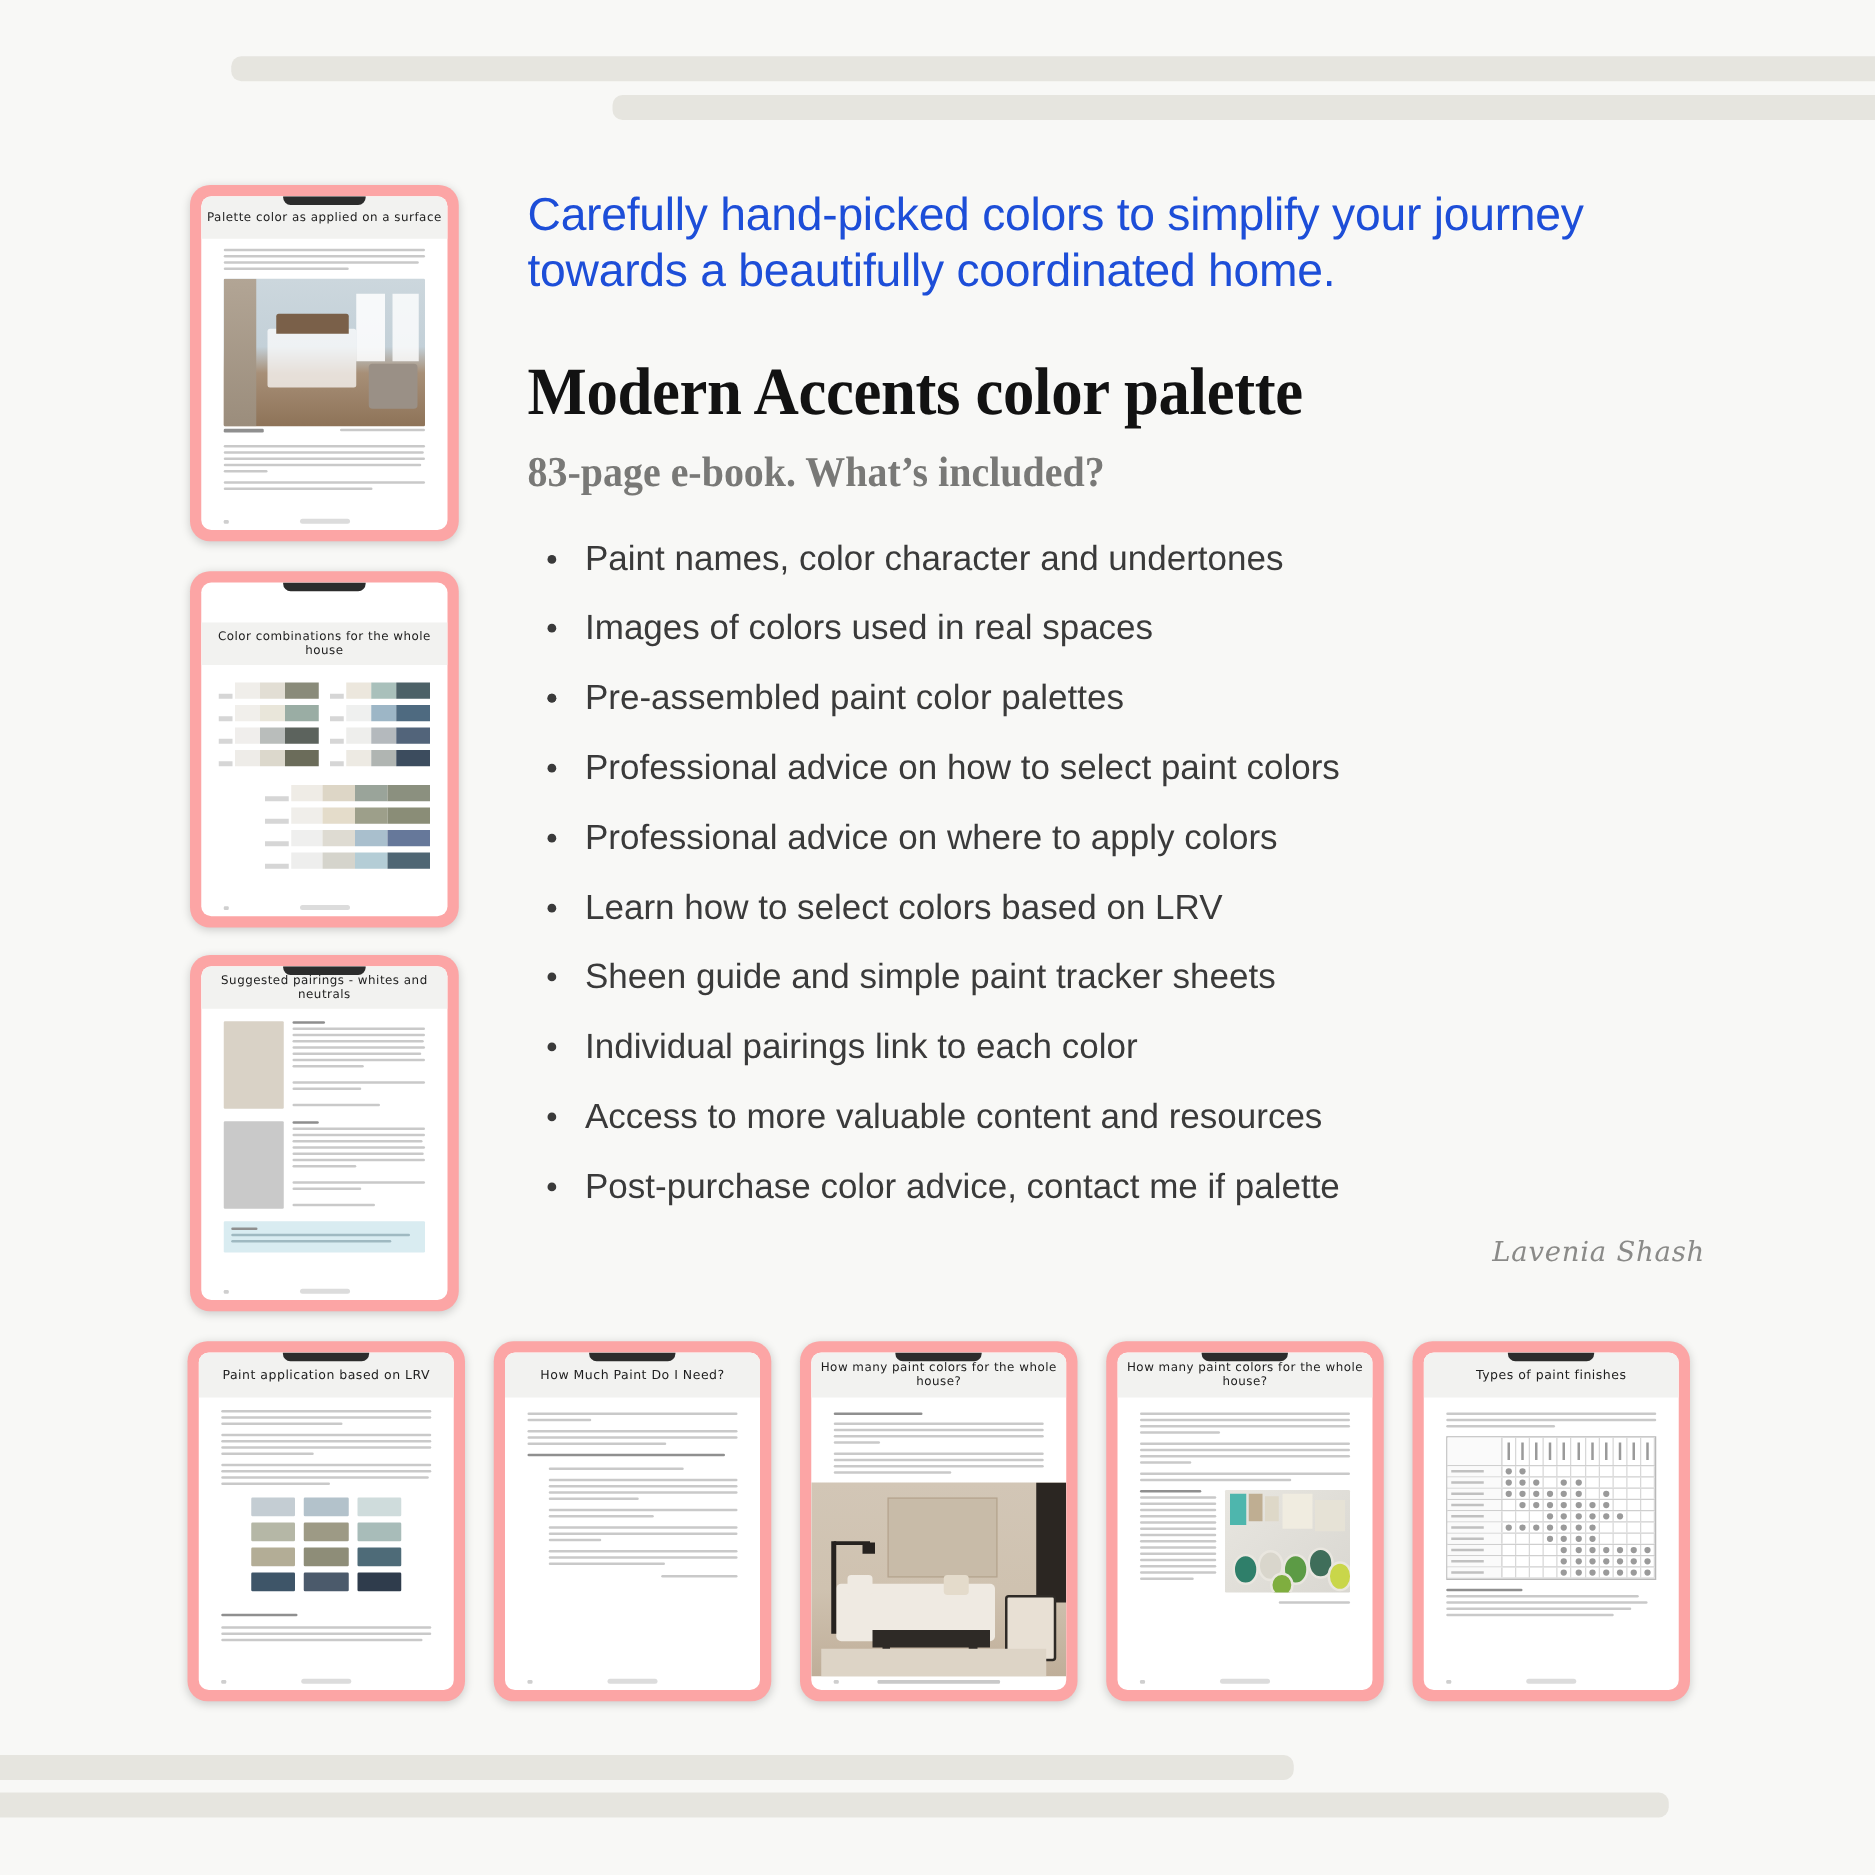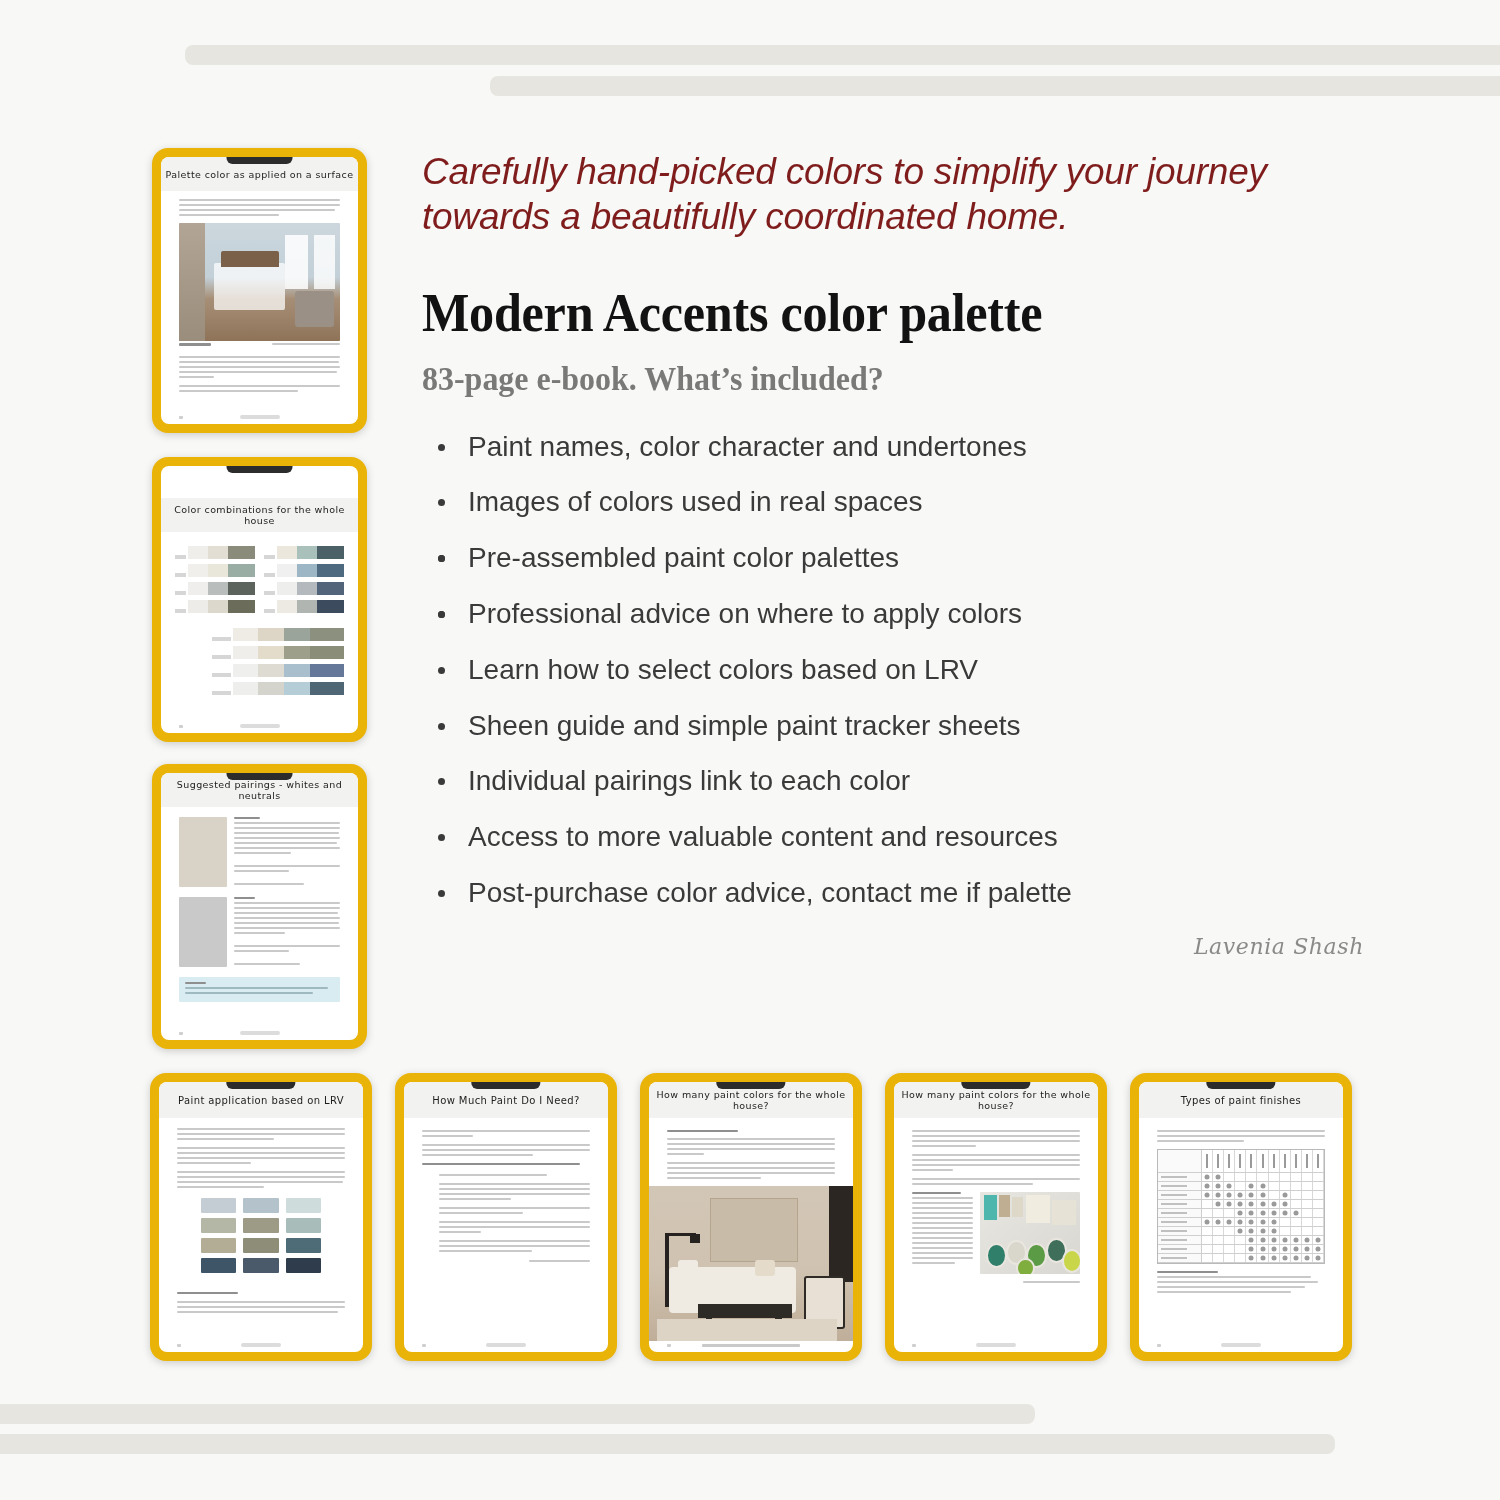--- a/index.html
+++ b/index.html
@@ -12,21 +12,21 @@
   }
 
   
   .deco-bar{position:absolute;background:#e6e5df;border-radius:8px;}
   #bar-top-1{left:185px;top:45px;width:1330px;height:20px;}
   #bar-top-2{left:490px;top:76px;width:1030px;height:20px;}
   #bar-bot-1{left:-40px;top:1404px;width:1075px;height:20px;}
   #bar-bot-2{left:-40px;top:1434px;width:1375px;height:20px;}
 
   
-  .tablet{position:absolute;background:#eab308;border-radius:16px;padding:9px 9px;
+  .tablet{position:absolute;background:#fca5a5;border-radius:16px;padding:9px 9px;
           box-shadow:0 2px 8px rgba(0,0,0,0.18);box-sizing:border-box;}
   .tablet .screen{width:100%;height:100%;background:#ffffff;border-radius:8px;
           overflow:hidden;position:relative;display:flex;flex-direction:column;}
   .tablet .notch{position:absolute;left:50%;transform:translateX(-50%);top:0;
           width:34%;height:7px;background:#2c2c2c;border-radius:0 0 6px 6px;z-index:5;}
 
   .pg-head{background:#f2f2f0;flex:0 0 auto;display:flex;align-items:center;
            justify-content:center;text-align:center;}
   .pg-head span{font-family:"DejaVu Sans", sans-serif;color:#1d1d1d;letter-spacing:.4px;}
   .pg-body{flex:1 1 auto;position:relative;padding:0 9%;box-sizing:border-box;}
@@ -49,21 +49,21 @@
   .tablet-bottom{top:1073px;width:222px;height:288px;}
   #tablet-4{left:150px;}
   #tablet-5{left:395px;}
   #tablet-6{left:640px;}
   #tablet-7{left:885px;}
   #tablet-8{left:1130px;}
 
   
   #content{position:absolute;left:422px;top:150px;width:960px;}
   #tagline{font-family:"Liberation Sans", sans-serif;font-size:37px;line-height:1.21;
-           color:#7f1d1d;font-weight:400;letter-spacing:-0.2px;margin:0 0 42px 0;font-style:italic;}
+           color:#1d4ed8;font-weight:400;letter-spacing:-0.2px;margin:0 0 42px 0;}
   #main-title{font-family:"Liberation Serif", serif;font-size:54px;font-weight:700;
            color:#121212;margin:0 0 16px 0;letter-spacing:-0.3px;
            transform:scaleX(0.93);transform-origin:left center;}
   #sub-title{font-family:"Liberation Serif", serif;font-size:34px;font-weight:700;
            color:#797977;margin:0 0 34px 0;transform:scaleX(0.94);transform-origin:left center;}
   #feature-list{list-style:none;margin:0;padding:0;}
   #feature-list li{position:relative;padding-left:46px;font-size:28px;line-height:1.1;
            color:#3a3a3a;margin-bottom:25px;font-family:"Liberation Sans", sans-serif;}
   #feature-list li .dot{position:absolute;left:16px;top:12px;width:7px;height:7px;
            background:#3a3a3a;border-radius:50%;}
@@ -857,21 +857,21 @@
 
 <div id="content">
   <p id="tagline">Carefully hand-picked colors to simplify your journey towards a beautifully coordinated home.</p>
   <h1 id="main-title">Modern Accents color palette</h1>
   <h2 id="sub-title">83-page e-book. What’s included?</h2>
   <ul id="feature-list">
       <li><span class="dot"></span><span>Paint names, color character and undertones</span></li>
       <li><span class="dot"></span><span>Images of colors used in real spaces</span></li>
       <li><span class="dot"></span></li>
       <li><span class="dot"></span><span>Pre-assembled paint color palettes</span></li>
-      <li><span class="dot"></span></li>
+      <li><span class="dot"></span><span>Professional advice on how to select paint colors</span></li>
       <li><span class="dot"></span><span>Professional advice on where to apply colors</span></li>
       <li><span class="dot"></span><span>Learn how to select colors based on LRV</span></li>
       <li><span class="dot"></span><span>Sheen guide and simple paint tracker sheets</span></li>
       <li><span class="dot"></span><span>Individual pairings link to each color</span></li>
       <li><span class="dot"></span><span>Access to more valuable content and resources</span></li>
       <li><span class="dot"></span><span>Post-purchase color advice, contact me if palette</span></li>
     </ul>
   <div id="signature">Lavenia Shash</div>
 </div>
 

